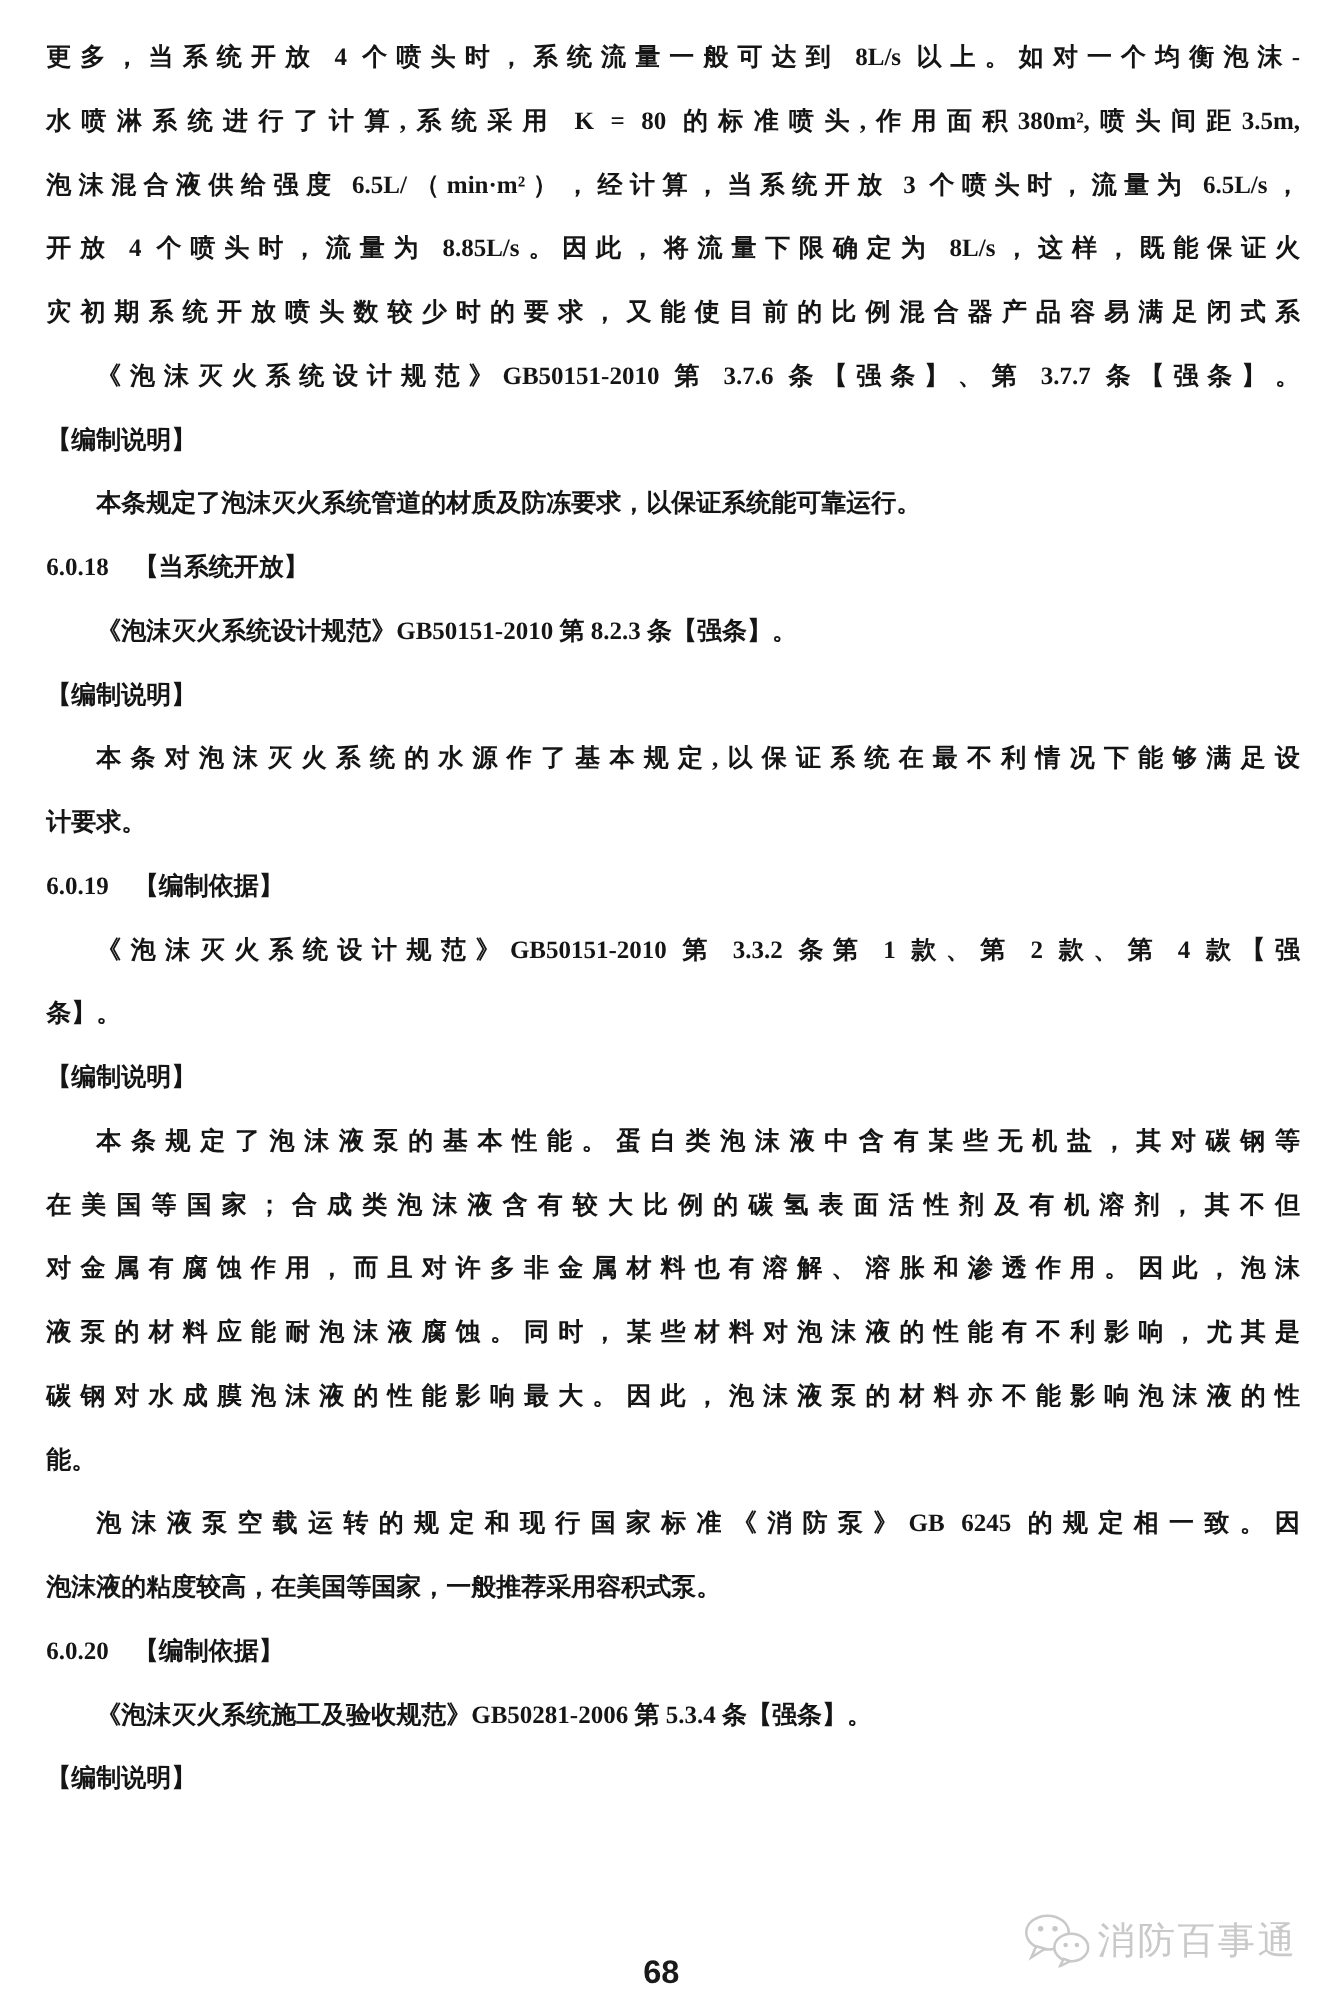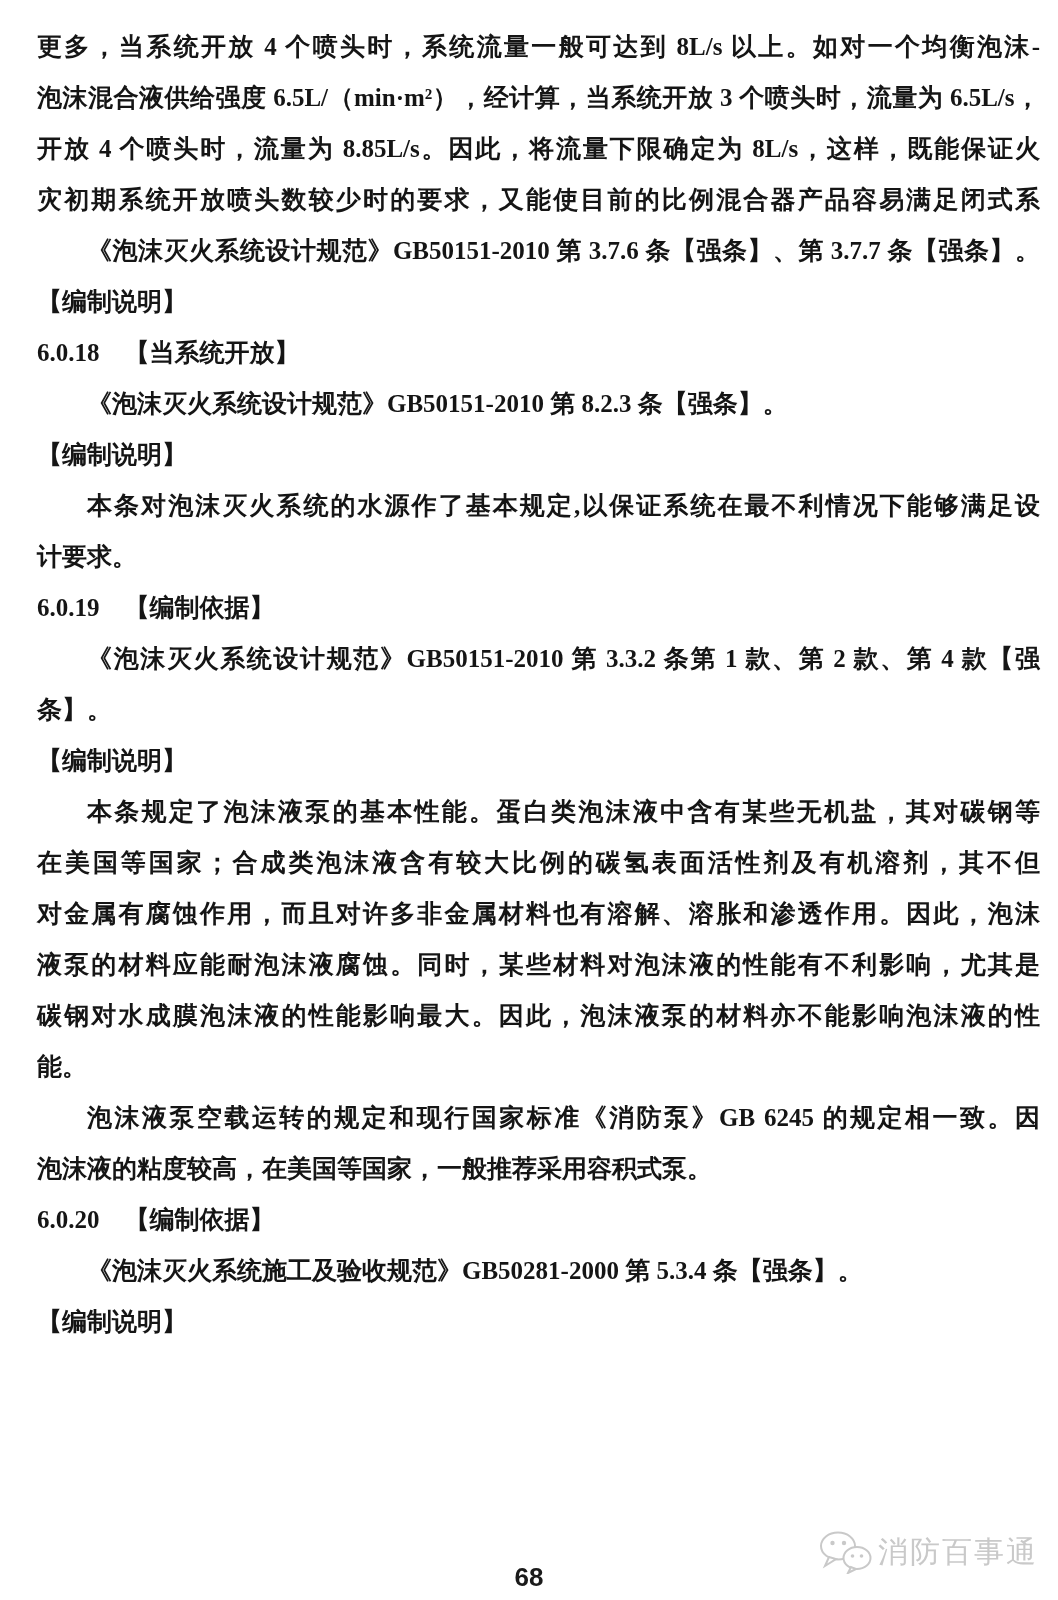--- a/index.html
+++ b/index.html
@@ -14,21 +14,21 @@
     overflow: hidden;
     font-family: "Liberation Serif", "DejaVu Serif", serif;
   }
   .page {
     position: absolute;
     top: 0; left: 0; right: 0; bottom: 0;
     padding: 21px 18px 0 37px;
     box-sizing: border-box;
   }
   .line {
-    font-size: 25px;
+    font-size: 20px;
     line-height: 51px;
     height: 51px;
     color: #151515;
     font-weight: 700;
     white-space: normal;
     overflow: visible;
   }
   
   .j {
     text-align: justify;
@@ -64,44 +64,46 @@
     color: #c9c9c9;
     letter-spacing: 2px;
     text-shadow: 1px 1px 0 #ffffff;
   }
 </style>
 </head>
 <body>
 
 <div class="page">
   <div class="line j">更多，当系统开放 4 个喷头时，系统流量一般可达到 8L/s 以上。如对一个均衡泡沫-</div>
+  <div class="line j">水喷淋系统进行了计算,系统采用 K = 80 的标准喷头,作用面积380m²,喷头间距3.5m,</div>
   <div class="line j">泡沫混合液供给强度 6.5L/（min·m²），经计算，当系统开放 3 个喷头时，流量为 6.5L/s，</div>
   <div class="line j">开放 4 个喷头时，流量为 8.85L/s。因此，将流量下限确定为 8L/s，这样，既能保证火</div>
   <div class="line j">灾初期系统开放喷头数较少时的要求，又能使目前的比例混合器产品容易满足闭式系</div>
   <div class="line i j">《泡沫灭火系统设计规范》GB50151-2010 第 3.7.6 条【强条】、第 3.7.7 条【强条】。</div>
   <div class="line">【编制说明】</div>
+  <div class="line i">本条规定了泡沫灭火系统管道的材质及防冻要求，以保证系统能可靠运行。</div>
   <div class="line">6.0.18　【当系统开放】</div>
   <div class="line i">《泡沫灭火系统设计规范》GB50151-2010 第 8.2.3 条【强条】。</div>
   <div class="line">【编制说明】</div>
   <div class="line i j">本条对泡沫灭火系统的水源作了基本规定,以保证系统在最不利情况下能够满足设</div>
   <div class="line">计要求。</div>
   <div class="line">6.0.19　【编制依据】</div>
   <div class="line i j">《泡沫灭火系统设计规范》GB50151-2010 第 3.3.2 条第 1 款、第 2 款、第 4 款【强</div>
   <div class="line">条】。</div>
   <div class="line">【编制说明】</div>
   <div class="line i j">本条规定了泡沫液泵的基本性能。蛋白类泡沫液中含有某些无机盐，其对碳钢等</div>
   <div class="line j">在美国等国家；合成类泡沫液含有较大比例的碳氢表面活性剂及有机溶剂，其不但</div>
   <div class="line j">对金属有腐蚀作用，而且对许多非金属材料也有溶解、溶胀和渗透作用。因此，泡沫</div>
   <div class="line j">液泵的材料应能耐泡沫液腐蚀。同时，某些材料对泡沫液的性能有不利影响，尤其是</div>
   <div class="line j">碳钢对水成膜泡沫液的性能影响最大。因此，泡沫液泵的材料亦不能影响泡沫液的性</div>
   <div class="line">能。</div>
   <div class="line i j">泡沫液泵空载运转的规定和现行国家标准《消防泵》GB 6245 的规定相一致。因</div>
   <div class="line">泡沫液的粘度较高，在美国等国家，一般推荐采用容积式泵。</div>
   <div class="line">6.0.20　【编制依据】</div>
-  <div class="line i">《泡沫灭火系统施工及验收规范》GB50281-2000 第 5.3.4 条【强条】。</div>
+  <div class="line i">《泡沫灭火系统施工及验收规范》GB50281-2006 第 5.3.4 条【强条】。</div>
   <div class="line">【编制说明】</div>
 </div>
 
 <div class="watermark">
   <svg width="56" height="44" viewBox="0 0 56 44" aria-hidden="true">
     <g fill="#ffffff" stroke="#c9c9c9" stroke-width="2">
       <ellipse cx="20" cy="16" rx="17" ry="13.5"></ellipse>
       <path d="M11 27 L7 36 L18 29 Z"></path>
       <ellipse cx="39" cy="28" rx="13.5" ry="11"></ellipse>
       <path d="M33 37 L30 43 L38 39 Z"></path>

